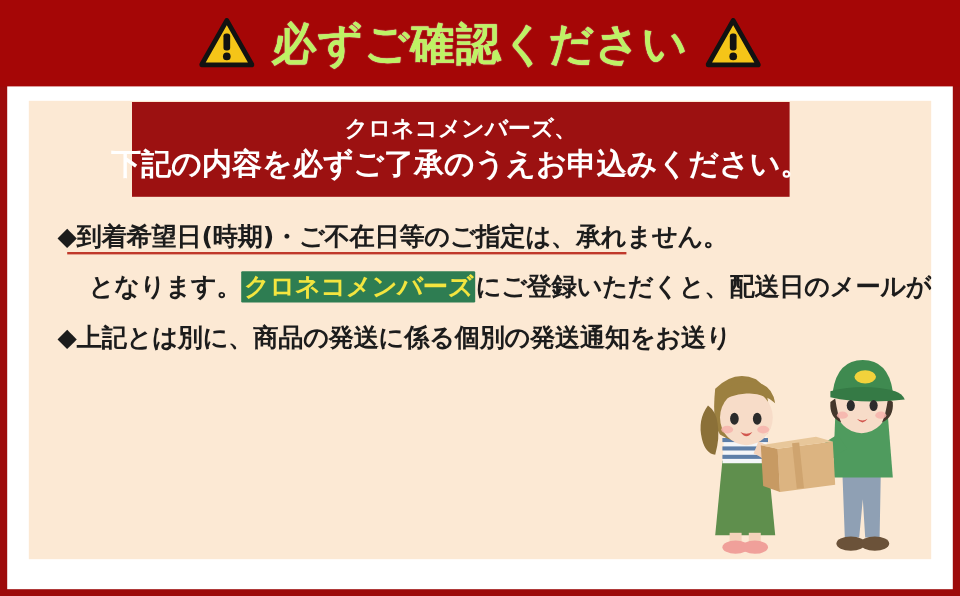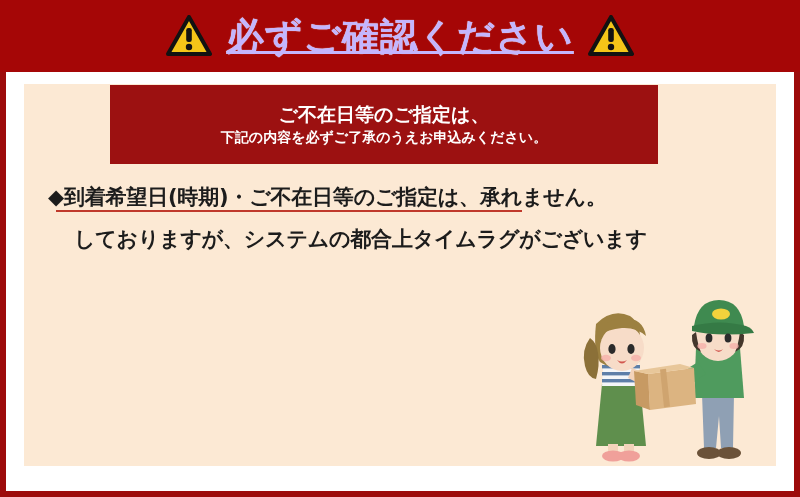--- a/index.html
+++ b/index.html
@@ -33,28 +33,27 @@
     width: 800px;
     height: 72px;
     background: #a50606;
     display: flex;
     align-items: center;
     justify-content: center;
     gap: 14px;
     z-index: 5;
   }
   .header-title {
-    color: #c4b5fd;
+    color: #bef264;
     font-size: 37px;
     font-weight: 700;
     letter-spacing: 1px;
     line-height: 1;
     white-space: nowrap;
     text-shadow: 0 0 1px #ffffff;
-    text-decoration: underline;
   }
   .warn-icon { width: 46px; height: 42px; display: block; flex: 0 0 auto; }
 
   
   .body-panel {
     position: absolute;
     left: 24px;
     top: 84px;
     width: 752px;
     height: 382px;
@@ -77,21 +76,21 @@
     z-index: 3;
   }
   .subtitle-line {
     color: #ffffff;
     font-weight: 700;
     line-height: 1.34;
     white-space: nowrap;
     text-align: center;
   }
   .subtitle-line.l1 { font-size: 19px; }
-  .subtitle-line.l2 { font-size: 14px; }
+  .subtitle-line.l2 { font-size: 25px; }
 
   
   .notes {
     position: absolute;
     left: 24px;
     top: 92px;
     width: 700px;
     z-index: 4;
   }
   .note-line {
@@ -151,33 +150,36 @@
         <path d="M23 2 L44 39 L2 39 Z" fill="#f5c518" stroke="#121212" stroke-width="4" stroke-linejoin="round"></path>
         <rect x="20.2" y="13" width="5.6" height="14" rx="2.3" fill="#121212"></rect>
         <circle cx="23" cy="32" r="3.2" fill="#121212"></circle>
       </svg>
     </span>
   </div>
 
   <div class="body-panel">
 
     <div class="subtitle-box">
-      <div class="subtitle-line l1">ご不在日等のご指定は、</div>
+      <div class="subtitle-line l1">クロネコメンバーズ、</div>
       <div class="subtitle-line l2">下記の内容を必ずご了承のうえお申込みください。</div>
     </div>
 
     <div class="notes">
 
       <div class="note-line">◆到着希望日(時期)・ご不在日等のご指定は、承れません。</div>
       <div class="underline-red" style="top:34px;"></div>
 
 
-
-
-      <div class="note-line indent">しておりますが、システムの都合上タイムラグがございます</div>
+      <div class="note-line indent">
+        <span>となります。</span><span class="hl-green">クロネコメンバーズ</span><span>にご登録いただくと、配送日のメールが</span>
+      </div>
+
+
+      <div class="note-line">◆上記とは別に、商品の発送に係る個別の発送通知をお送り</div>
     </div>
 
     <div class="illustration">
       <svg viewBox="0 0 210 190" xmlns="http://www.w3.org/2000/svg">
 
         <g>
 
           <path d="M36 108 L74 108 L80 170 L30 170 Z" fill="#5f8f4d"></path>
 
           <rect x="42" y="168" width="10" height="10" fill="#f3d3bb"></rect>

